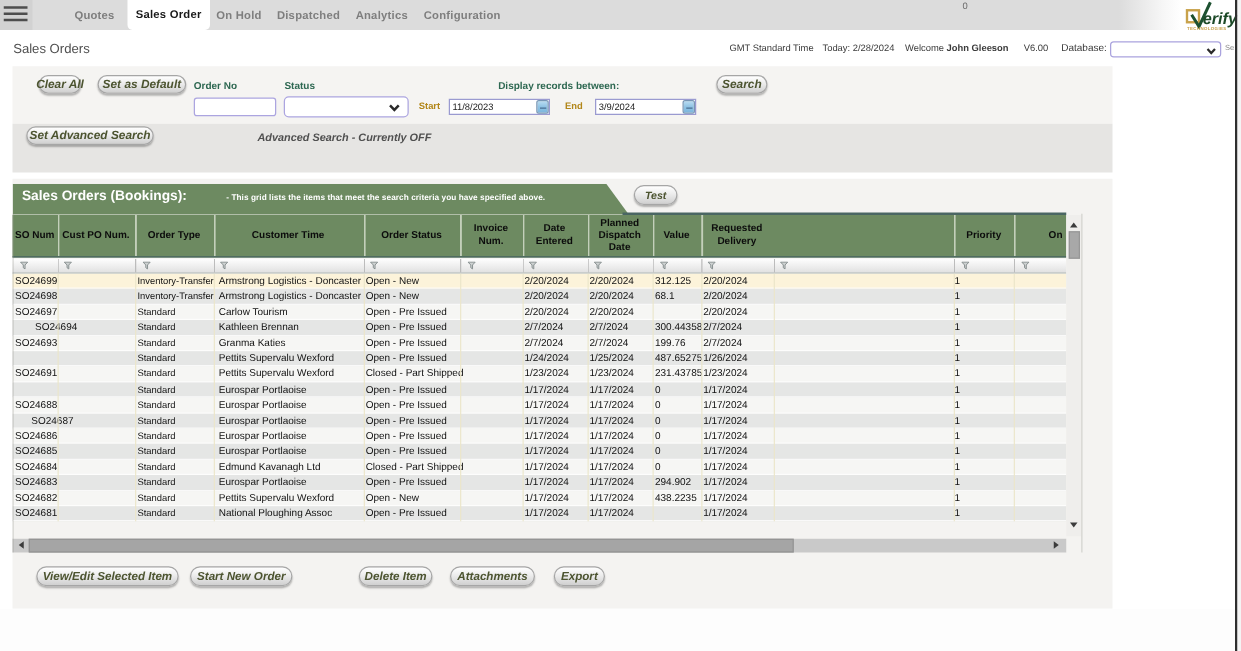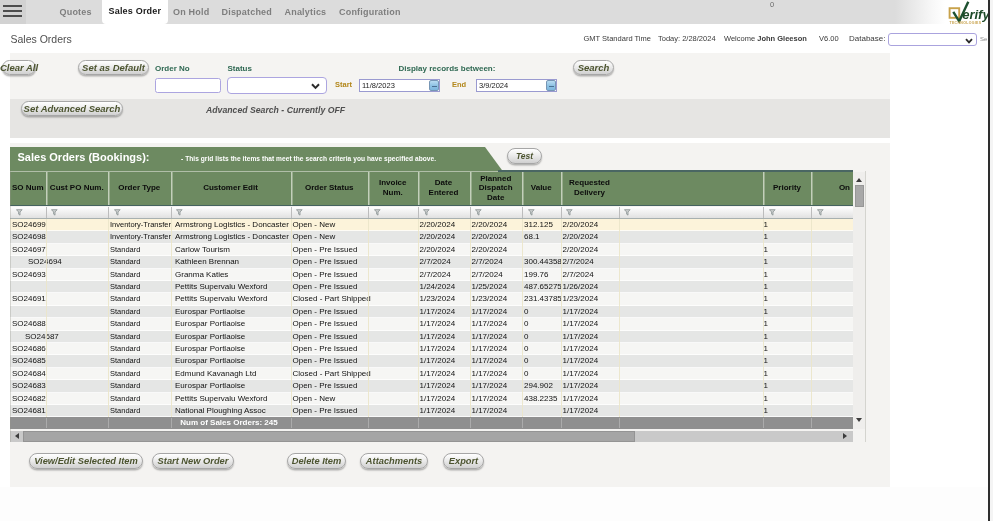--- a/index.html
+++ b/index.html
@@ -127,21 +127,21 @@
       <path d="M1 1.2 L4 4.4 L7 1.2" fill="none" stroke="#2a2a2a" stroke-width="1.8"></path>
     </svg>
 </div>
 <span class="abs" id="setiny">Se</span>
 
 <div class="abs" id="formpanel"></div>
 <div class="abs" id="advband"></div>
 <div class="abs" id="gridpanel"></div>
 <div class="abs" id="bottomwhite"></div>
 
-<div class="btn" style="left:2px;top:60px;width:34px;height:15px">Clear All</div>
+<div class="btn" style="left:31px;top:60px;width:34px;height:15px">Clear All</div>
 <div class="btn" style="left:78px;top:60px;width:71px;height:15px">Set as Default</div>
 <span class="glabel" style="left:155px;top:64px">Order No</span>
 <span class="glabel" style="left:227.5px;top:64px">Status</span>
 <span class="glabel" style="left:398.5px;top:64px">Display records between:</span>
 <div class="btn" style="left:573px;top:60px;width:41px;height:15px">Search</div>
 <div class="tinput" style="left:155px;top:78px;width:66px;height:15px"></div>
 <div class="tinput" style="left:227px;top:77px;width:100px;height:17px;border-radius:4px">
   <svg style="position:absolute;right:6px;top:5px" width="9" height="7" viewBox="0 0 9 7">
       <path d="M1 1.3 L4.5 4.9 L8 1.3" fill="none" stroke="#2a2a2a" stroke-width="2"></path>
     </svg>
@@ -164,21 +164,21 @@
   <div class="abs" id="gtitle">
     <b>Sales Orders (Bookings):</b>
     <i>- This grid lists the items that meet the search criteria you have specified above.</i>
   </div>
   <div class="btn" style="left:497px;top:1px;width:35px;height:16px;font-size:8.5px">Test</div>
   <div class="abs" id="tealtop"></div>
   <div class="abs" id="ghead">
       <div class="hc" style="left: 0px; width: 35.5px;">SO Num</div>
       <div class="hc" style="left: 35.5px; width: 62.5px;">Cust PO Num.</div>
       <div class="hc" style="left: 98px; width: 62.5px;">Order Type</div>
-      <div class="hc" style="left: 160.5px; width: 120px;">Customer Edit</div>
+      <div class="hc" style="left: 160.5px; width: 120px;">Customer Time</div>
       <div class="hc" style="left: 280.5px; width: 77.5px;">Order Status</div>
       <div class="hc" style="left: 358px; width: 49.5px;">Invoice<br>Num.</div>
       <div class="hc" style="left: 407.5px; width: 52px;">Date<br>Entered</div>
       <div class="hc" style="left: 459.5px; width: 52.5px;">Planned<br>Dispatch<br>Date</div>
       <div class="hc" style="left: 512px; width: 38.5px;">Value</div>
       <div class="hc" style="left: 550.5px; width: 58px;">Requested<br>Delivery</div>
       <div class="hc" style="left: 753px; width: 48px;">Priority</div>
       <div class="hc" style="left: 801px; width: 42px; justify-content: flex-end; padding-right: 3px;">On</div>
     </div>
   <div class="abs" id="gfilter">
@@ -429,35 +429,20 @@
       <div class="vline" style="left: 280.5px;"></div>
       <div class="vline" style="left: 358px;"></div>
       <div class="vline" style="left: 407.5px;"></div>
       <div class="vline" style="left: 459.5px;"></div>
       <div class="vline" style="left: 512px;"></div>
       <div class="vline" style="left: 550.5px;"></div>
       <div class="vline" style="left: 608.5px;"></div>
       <div class="vline" style="left: 753px;"></div>
       <div class="vline" style="left: 801px;"></div>
     </div>
-  <div class="abs" id="gfoot">
-      <span>Num of Sales Orders: 245</span>
-      <div class="fsep" style="left: 35.5px;"></div>
-      <div class="fsep" style="left: 98px;"></div>
-      <div class="fsep" style="left: 160.5px;"></div>
-      <div class="fsep" style="left: 280.5px;"></div>
-      <div class="fsep" style="left: 358px;"></div>
-      <div class="fsep" style="left: 407.5px;"></div>
-      <div class="fsep" style="left: 459.5px;"></div>
-      <div class="fsep" style="left: 512px;"></div>
-      <div class="fsep" style="left: 550.5px;"></div>
-      <div class="fsep" style="left: 608.5px;"></div>
-      <div class="fsep" style="left: 753px;"></div>
-      <div class="fsep" style="left: 801px;"></div>
-    </div>
   <div class="abs" id="hscroll">
     <div id="hthumb"></div>
     <div class="arr" style="left:4.5px;top:2.5px;border-top:3px solid transparent;border-bottom:3px solid transparent;border-right:4px solid #3c3c3c"></div>
     <div class="arr" style="left:833px;top:2.5px;border-top:3px solid transparent;border-bottom:3px solid transparent;border-left:4px solid #3c3c3c"></div>
   </div>
   <div class="abs" id="vscroll">
     <div id="vthumb"></div>
     <div class="arr" style="left:2.5px;top:6px;border-left:3.5px solid transparent;border-right:3.5px solid transparent;border-bottom:4.5px solid #3c3c3c"></div>
     <div class="arr" style="left:2.5px;top:246px;border-left:3.5px solid transparent;border-right:3.5px solid transparent;border-top:4.5px solid #3c3c3c"></div>
   </div>

